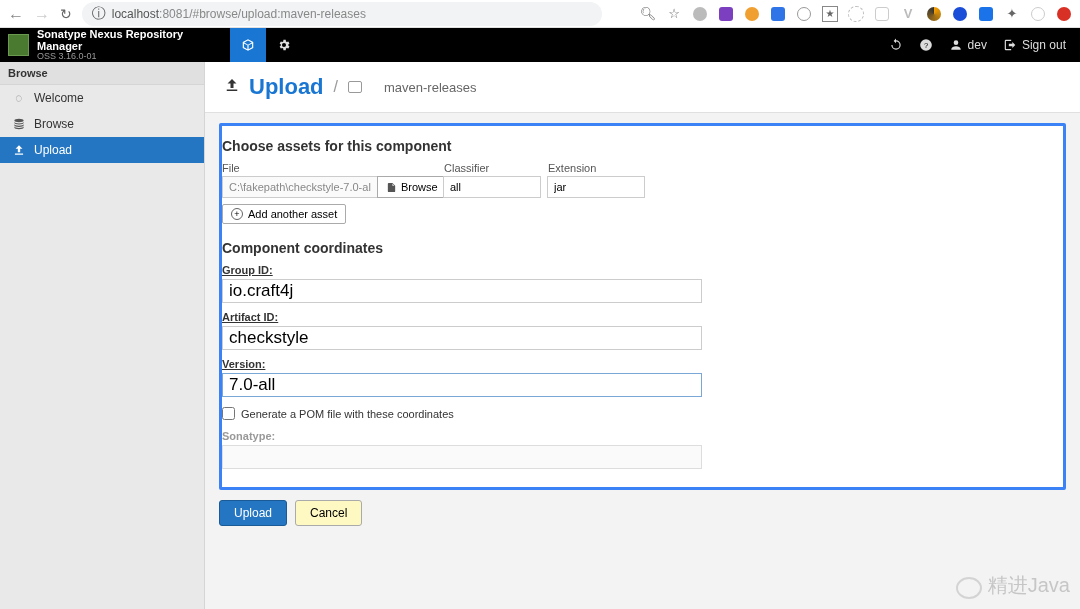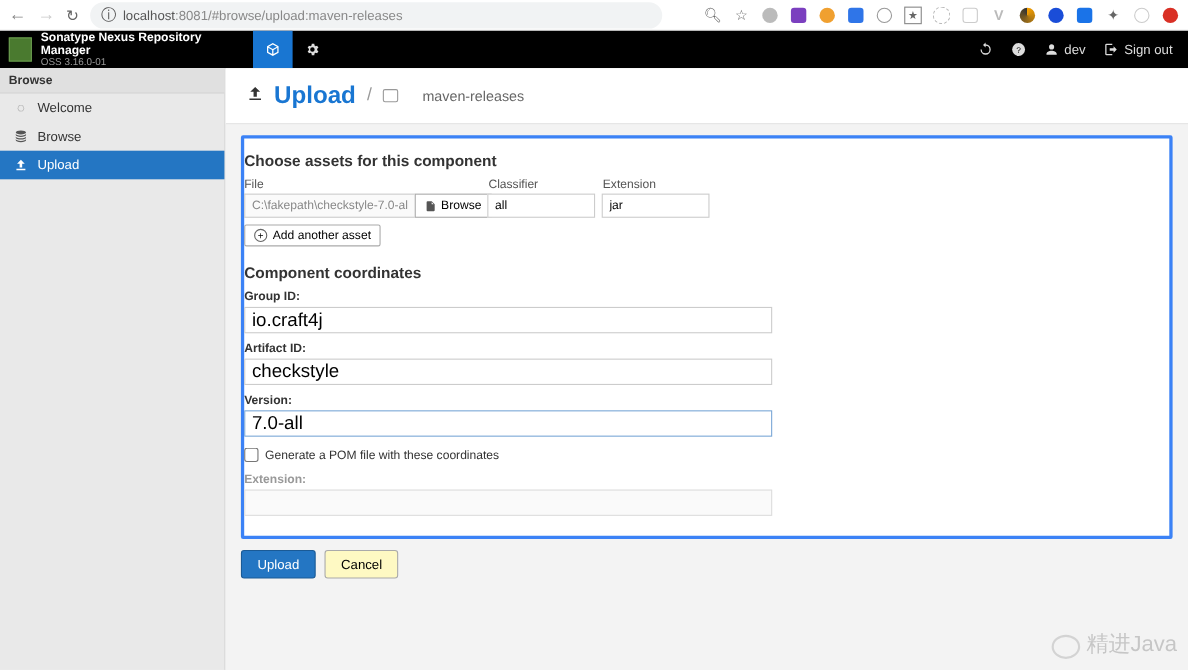--- a/index.html
+++ b/index.html
@@ -52,21 +52,21 @@
 .asset-row { display: flex; gap: 6px; margin-top: 2px; }
 .w-class { width: 98px; }
 .w-ext { width: 98px; }
 .fileinput { display: flex; width: 215px; }
 .fileinput input { flex: 1; border: 1px solid #ccc; border-right: none; padding: 3px 6px; font-size: 11px; color: #888; background: #fafafa; height: 22px; }
 .fileinput button { border: 1px solid #aaa; background: #fff; font-size: 11px; padding: 2px 8px; cursor: pointer; height: 22px; display: flex; align-items: center; gap: 4px; }
 .txt { border: 1px solid #ccc; padding: 3px 6px; font-size: 11px; height: 22px; }
 .pill-btn { display: inline-flex; align-items: center; gap: 5px; border: 1px solid #aaa; background: #fff; font-size: 11px; padding: 3px 8px; margin-top: 6px; cursor: pointer; border-radius: 2px; }
 .pill-btn .plus { width: 12px; height: 12px; border-radius: 50%; border: 1px solid #666; display: inline-flex; align-items: center; justify-content: center; font-size: 9px; }
 
-.form-field { margin-top: 8px; }
+.form-field { margin-top: 8px; text-decoration: underline; }
 .form-field label { font-size: 11px; font-weight: bold; color: #333; display: block; margin-bottom: 3px; }
 .form-field input[type="text"] { width: 480px; border: 1px solid #ccc; padding: 4px 6px; font-size: 17px; height: 24px; }
 .checkbox-row { display: flex; align-items: center; gap: 6px; margin-top: 10px; font-size: 11px; color: #333; }
 .checkbox-row input { width: 13px; height: 13px; }
 .disabled-label { font-size: 11px; color: #999; font-weight: bold; margin-top: 10px; display: block; }
 .disabled-input { width: 480px; border: 1px solid #ddd; background: #fafafa; height: 24px; margin-top: 3px; }
 
 .actions { margin: 4px 14px 14px; display: flex; gap: 8px; }
 .btn { border: 1px solid #aaa; background: #fef9c3; font-size: 12px; padding: 5px 14px; cursor: pointer; border-radius: 3px; }
 .btn.primary { background: #2476c3; border-color: #1a5a96; color: #fff; }
@@ -255,21 +255,21 @@
       <div class="form-field">
         <label>Version:</label>
         <input type="text" style="border-color: rgb(122, 167, 214);" value="7.0-all">
       </div>
 
       <div class="checkbox-row">
         <input type="checkbox" style="">
         <span>Generate a POM file with these coordinates</span>
       </div>
 
-      <label class="disabled-label">Extension:</label>
+      <label class="disabled-label">Sonatype:</label>
       <div class="disabled-input"></div>
     </div>
 
     <div class="actions">
       <button class="btn primary">Upload</button>
       <button class="btn">Cancel</button>
     </div>
   </div>
 </div>
 

